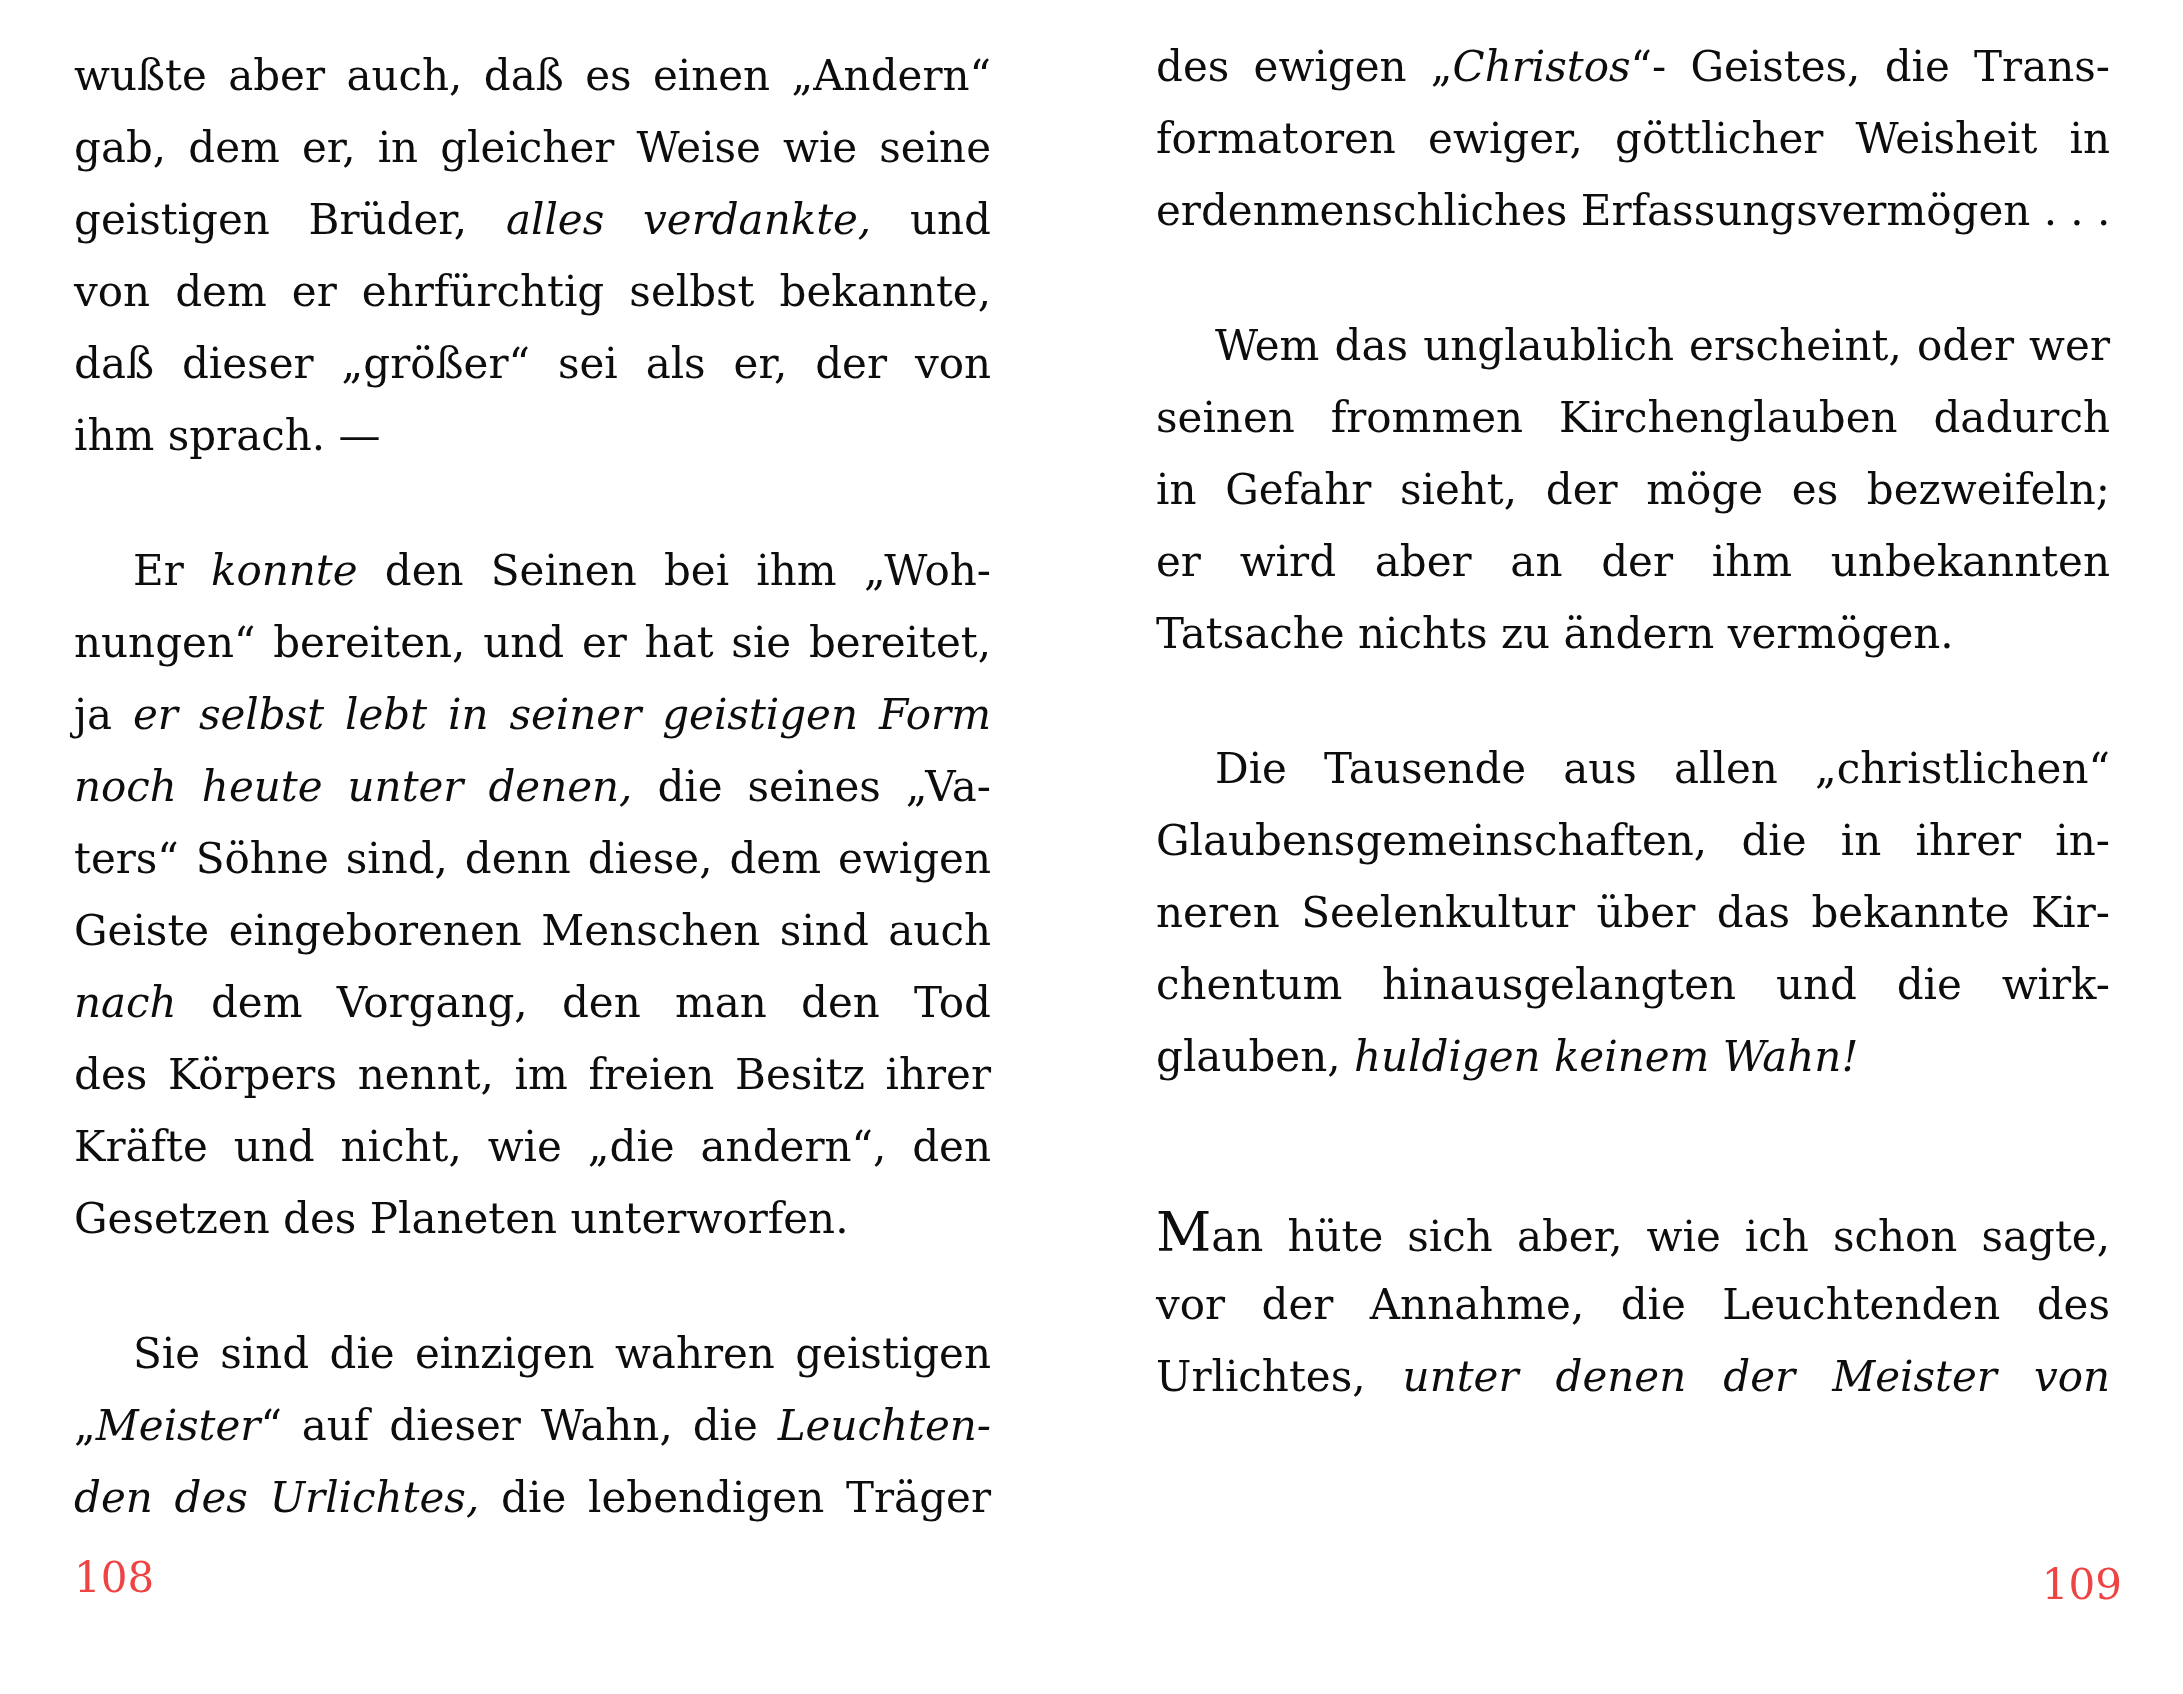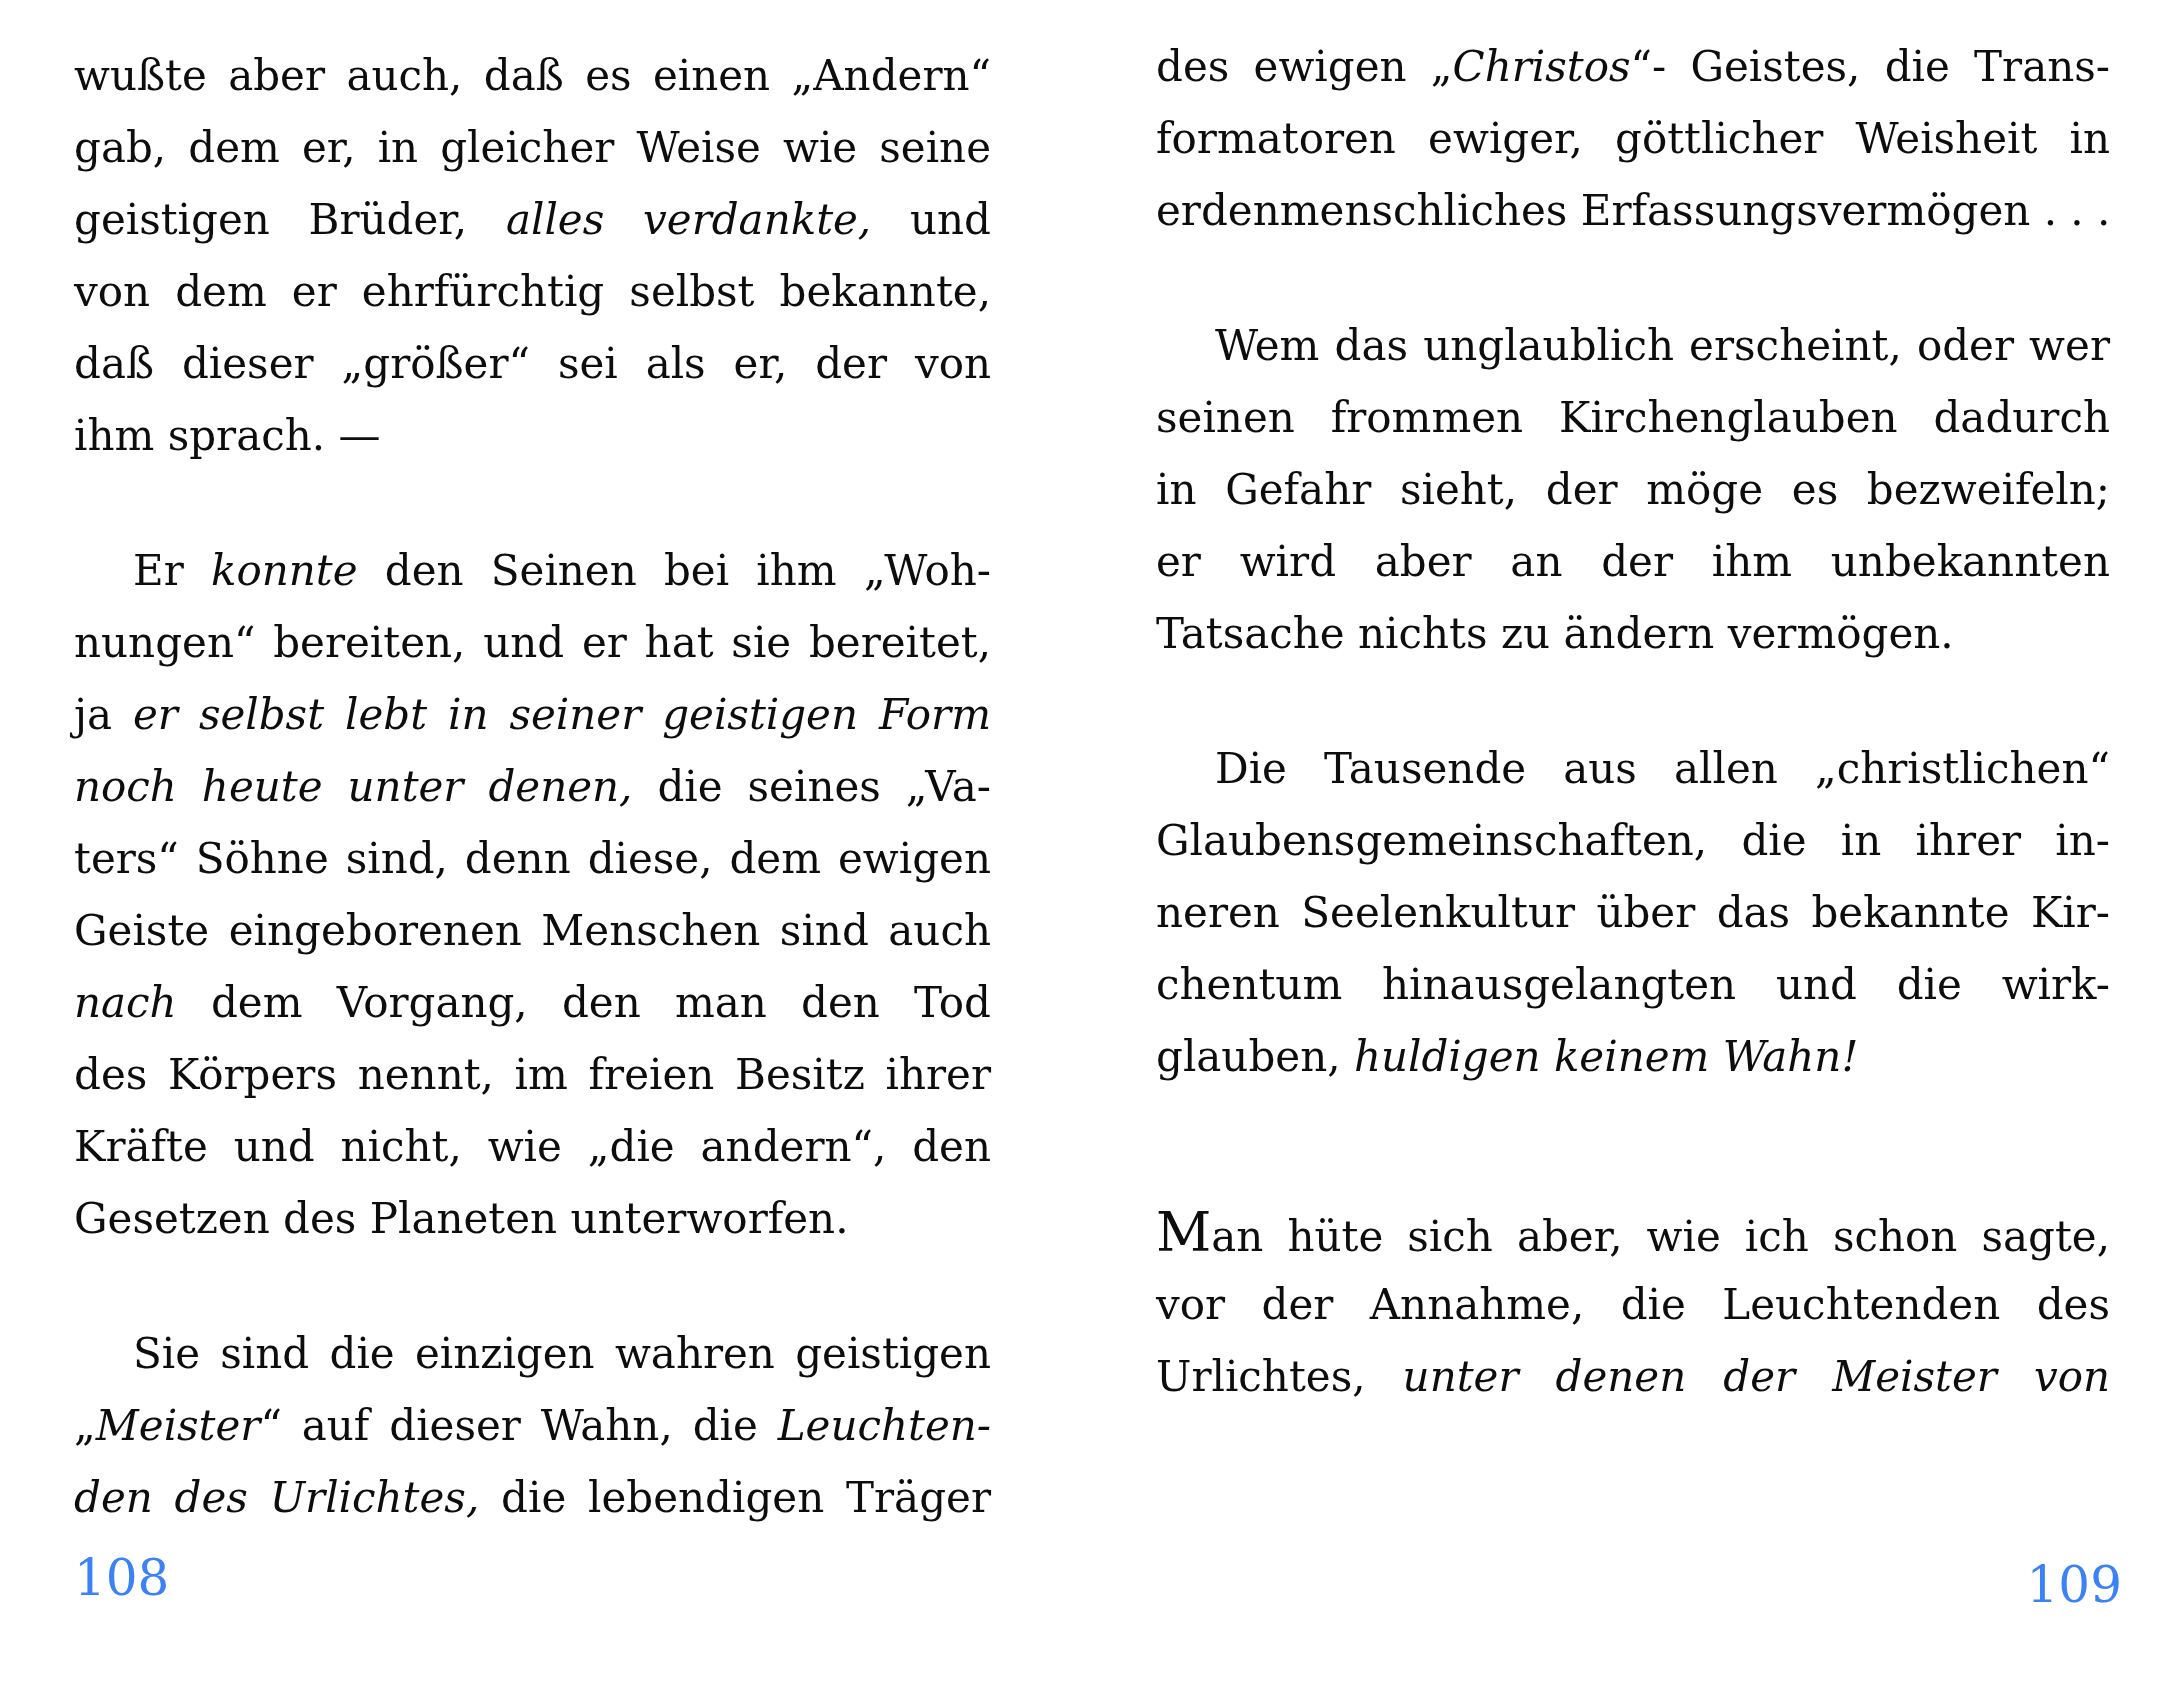--- a/index.html
+++ b/index.html
@@ -23,22 +23,22 @@
     white-space:nowrap;
     text-justify:inter-word;
   }
   .line.just { text-align:justify; text-align-last:justify; }
   .line.endline { text-align:left; text-align-last:left; }
   .line.ind { padding-left:59px; }
   .it { font-style:italic; }
   .lg { font-size:54px; }
   .page-number {
     position:absolute;
-    font-size:50px; line-height:72px;
-    color:#3b82f6;
+    font-size:42px; line-height:72px;
+    color:#ef4444;
   }
   #pn-left  { left:74px;  top:1542px; }
   #pn-right { right:62px; top:1549px; text-align:right; }
 </style>
 </head>
 <body>
 
 <div>
 
   <section class="page" id="page-left">

